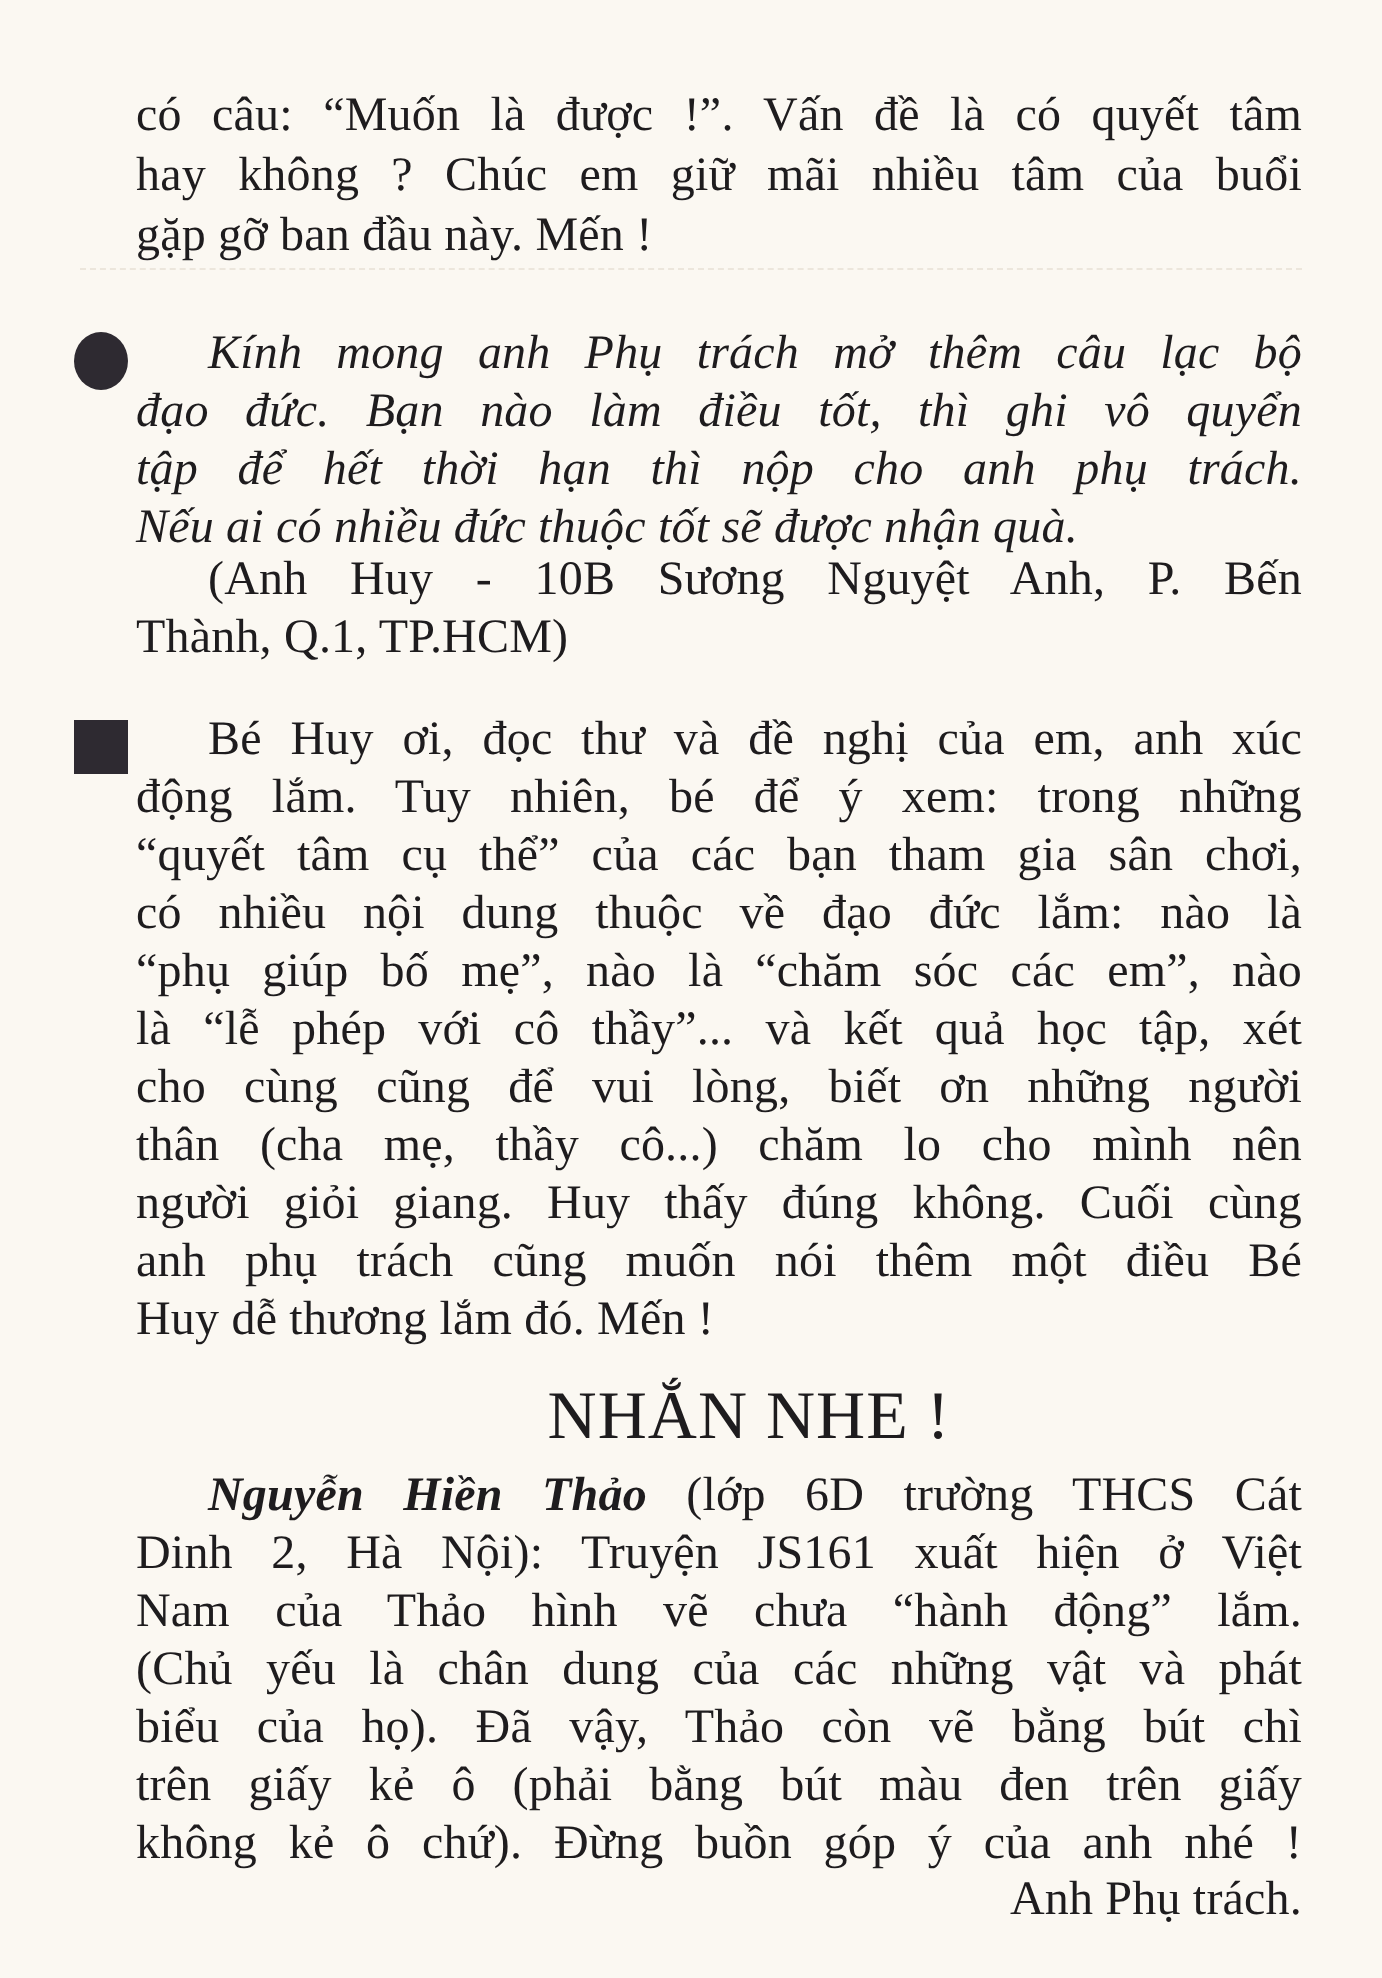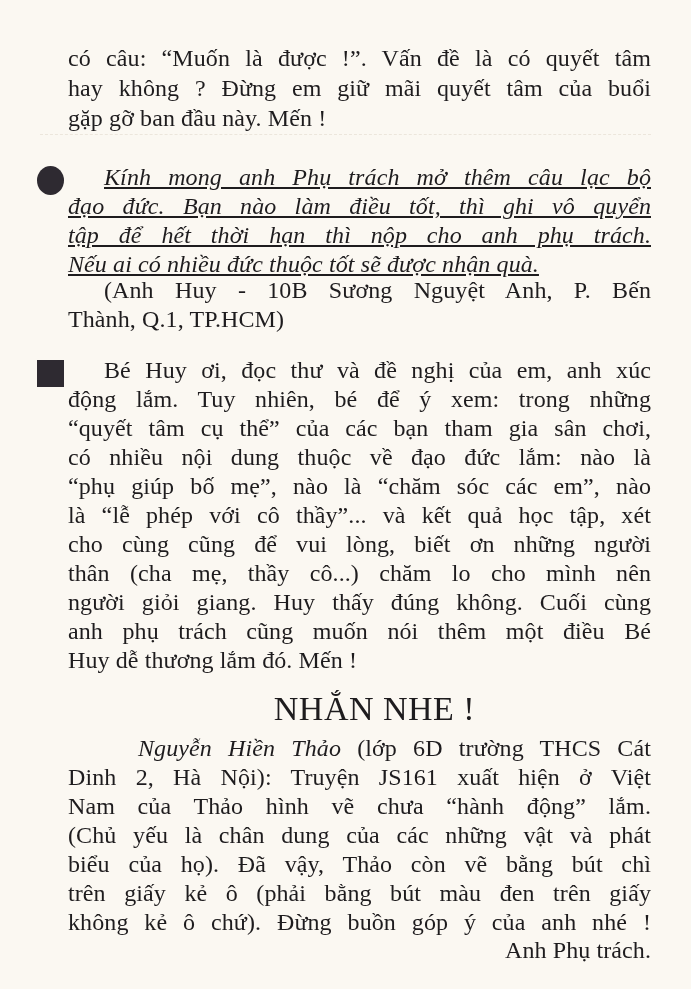--- a/index.html
+++ b/index.html
@@ -16,56 +16,56 @@
     left: 68px;
     width: 583px;
     font-size: 24px;
     line-height: 29px;
     white-space: nowrap;
     text-align: justify;
     text-align-last: justify;
     letter-spacing: 0.1px;
   }
   .line.last { text-align-last: left; }
-  .line.italic { font-style: italic; text-decoration: underline; }
+  .line.italic { font-style: italic; }
   .line.indent { left: 104px; width: 547px; }
   .line.right { text-align: left; text-align-last: right; }
   .bullet-circle {
     position: absolute; left: 37px; top: 150px;
     width: 27px; height: 29px; border-radius: 50%;
     background: #2e2a31;
   }
   .bullet-square {
     position: absolute; left: 37px; top: 344px;
     width: 27px; height: 27px;
     background: #2e2a31;
   }
   .heading {
     position: absolute; left: 0; width: 689px; top: 673px;
     text-align: center;
     font-family: "Liberation Serif", "DejaVu Serif", serif;
     font-size: 34px; line-height: 40px; letter-spacing: 0.5px;
     padding-left: 60px; box-sizing: border-box;
   }
-  .bold-italic { font-weight: normal; font-style: italic; margin-left: 34px; }
+  .bold-italic { font-weight: bold; font-style: italic; }
   .ghost {
     position: absolute; left: 40px; right: 40px; height: 1px;
     border-top: 1px dashed #ece6dc;
   }
 </style>
 </head>
 <body>
 
 <div class="page">
 
   <div class="ghost" style="top:118px"></div>
 
   <div>
     <div class="line" style="top:28px">có câu: “Muốn là được !”. Vấn đề là có quyết tâm</div>
-    <div class="line" style="top:58px">hay không ? Đừng em giữ mãi quyết tâm của buổi</div>
+    <div class="line" style="top:58px">hay không ? Chúc em giữ mãi nhiều tâm của buổi</div>
     <div class="line last" style="top:88px">gặp gỡ ban đầu này. Mến !</div>
   </div>
 
   <div>
     <div class="bullet-circle"></div>
     <div class="line italic indent" style="top:147px">Kính mong anh Phụ trách mở thêm câu lạc bộ</div>
     <div class="line italic" style="top:176px">đạo đức. Bạn nào làm điều tốt, thì ghi vô quyển</div>
     <div class="line italic" style="top:205px">tập để hết thời hạn thì nộp cho anh phụ trách.</div>
     <div class="line italic last" style="top:234px">Nếu ai có nhiều đức thuộc tốt sẽ được nhận quà.</div>
     <div class="line indent" style="top:260px">(Anh Huy - 10B Sương Nguyệt Anh, P. Bến</div>

